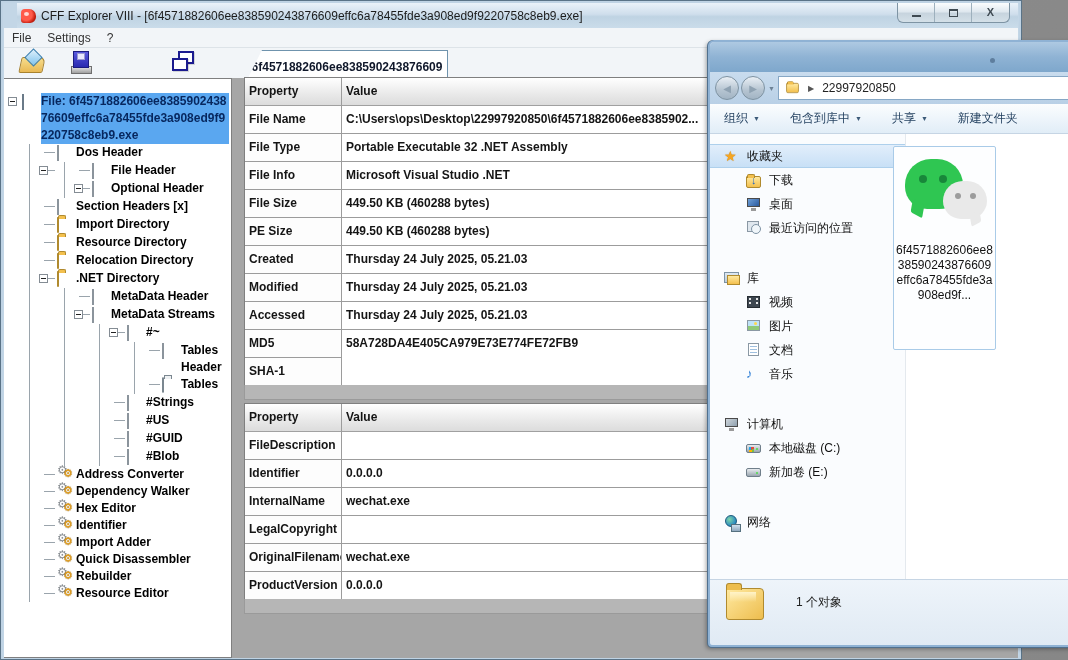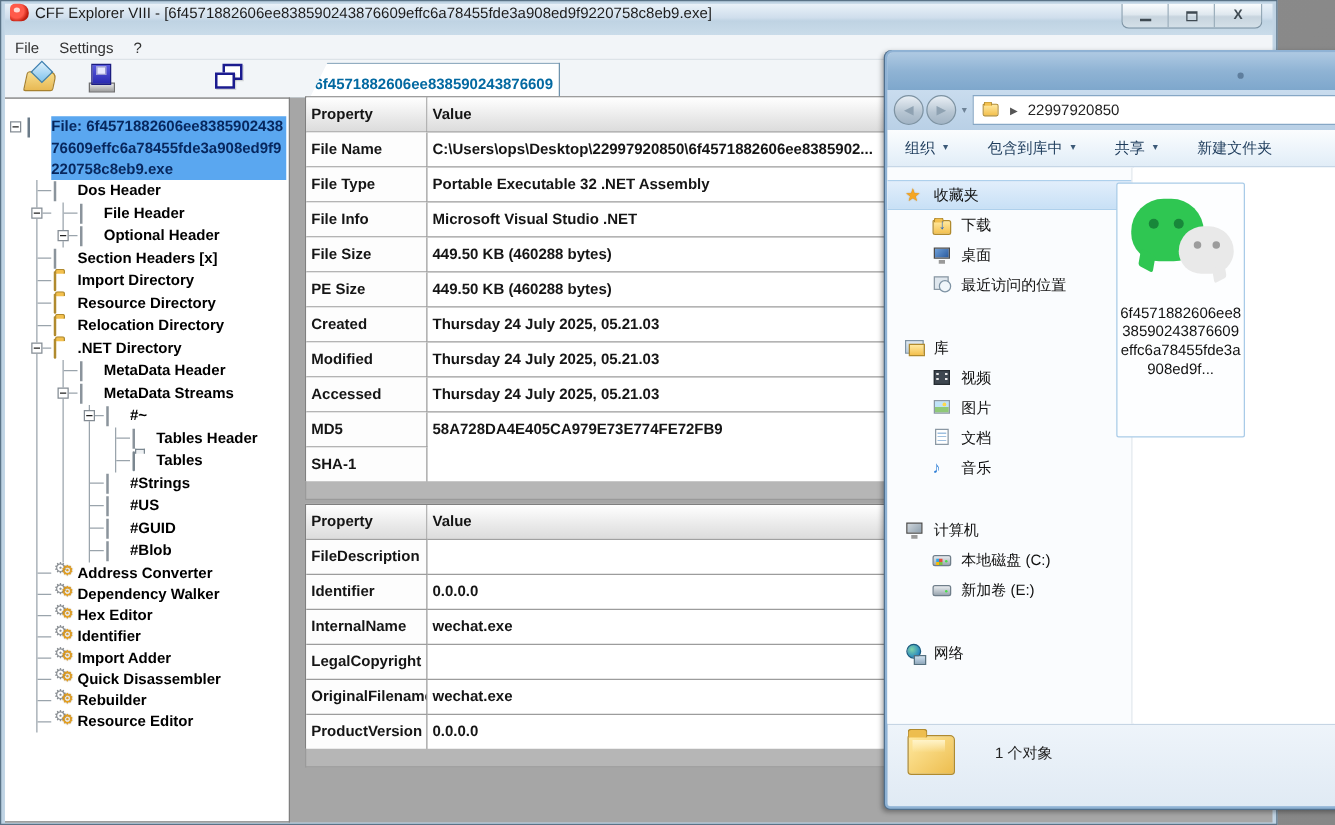--- a/index.html
+++ b/index.html
@@ -4,23 +4,23 @@
 <style>
   * { margin:0; padding:0; box-sizing:border-box; }
   html,body { width:1068px; height:660px; overflow:hidden; }
   body { font-family:"Liberation Sans","DejaVu Sans",sans-serif; }
   #canvas { position:relative; width:1068px; height:660px; overflow:hidden;
             background:linear-gradient(120deg,#8f8a82 0%,#8c8882 30%,#8a8a8a 60%,#878787 100%); }
 
   
   #cff-window { position:absolute; left:0; top:0; width:1022px; height:660px;
     background:#c3d6e6; border:1px solid #5a7387; box-shadow:inset 0 0 0 2px #bfd3e4; }
-  #cff-titlebar { position:absolute; left:3px; top:2px; right:3px; height:25px;
+  #cff-titlebar { position:absolute; left:16px; top:2px; right:3px; height:25px;
     background:linear-gradient(#eaf2f9,#cfdeec 45%,#bfd3e3 55%,#cadcea);
-    display:flex; }
+    display:flex; align-items:center; }
   .app-icon { width:15px; height:14px; margin:0 5px 0 4px;
     background:radial-gradient(circle at 35% 40%, #ff5a4a 0 45%, #c41f10 70%, #8f1408 100%);
     border-radius:4px 7px 6px 3px; position:relative; }
   .app-icon::after { content:""; position:absolute; left:3px; top:3px; width:5px; height:4px;
     background:#ffd9d4; border-radius:50%; }
   #cff-title { font-size:12px; color:#1c1c1c; white-space:nowrap; }
   .win-controls { position:absolute; right:8px; top:0px; display:flex;
     border:1px solid #7e94a4; border-top:none; border-radius:0 0 6px 6px; overflow:hidden;
     background:linear-gradient(#fbfdfe,#dfe8ef 45%,#c7d4de 55%,#d4e0e8); }
   .win-btn { width:37px; height:19px; display:flex; align-items:center; justify-content:center;
@@ -56,32 +56,32 @@
   .tb-cascade .w1,.tb-cascade .w2 { position:absolute; width:16px; height:13px;
     background:#fff; border:2px solid #1b1b8f; box-shadow:1px 1px 0 #00000022; }
   .tb-cascade .w1 { left:6px; top:0; }
   .tb-cascade .w2 { left:0; top:7px; }
 
   
   #cff-tab { position:absolute; left:245px; top:49px; width:202px; height:32px;
     background:#fff; border:1px solid #6f93ad; border-bottom:none;
     clip-path:polygon(16px 0,100% 0,100% 100%,0 100%);
     display:flex; align-items:center; justify-content:center;
-    font-size:12px; font-weight:bold; color:#0369a1; }
+    font-size:12px; font-weight:bold; color:#0f172a; }
 
   
   #cff-client { position:absolute; left:3px; top:77px; right:3px; bottom:1px; background:#a6a6a6; }
 
   
   #tree-panel { position:absolute; left:0; top:0; width:228px; bottom:0; background:#fff;
     border:1px solid #7f7f7f; border-left:none; overflow:hidden; padding:14px 2px 2px 4px; }
   .tree { font-size:12px; font-weight:bold; color:#000; }
   .tree ul { list-style:none; }
   .tree > ul { padding-left:14px; }
-  .tree ul ul { margin-left:7px; padding-left:13px; border-left:1px solid #9aa4ac; }
+  .tree ul ul { margin-left:7px; padding-left:27px; border-left:1px solid #9aa4ac; }
   .tree li { position:relative; line-height:17px; }
   .tree ul ul li::before { content:""; position:absolute; left:-13px; top:8px; width:11px; height:1px;
     background:#9aa4ac; }
   .expander { position:absolute; left:-18px; top:4px; width:9px; height:9px; background:#fff;
     border:1px solid #848c94; z-index:2; }
   .expander::after { content:""; position:absolute; left:1px; top:3px; width:5px; height:1px; background:#222; }
   .tree li.root > .expander { left:-14px; top:4px; }
   .node { display:flex; align-items:flex-start; }
   .node .ticon { flex:0 0 16px; margin-right:3px; margin-top:1px; }
   .root-label { background:#5aa7f0; color:#07275e; word-break:break-all; display:inline; }

